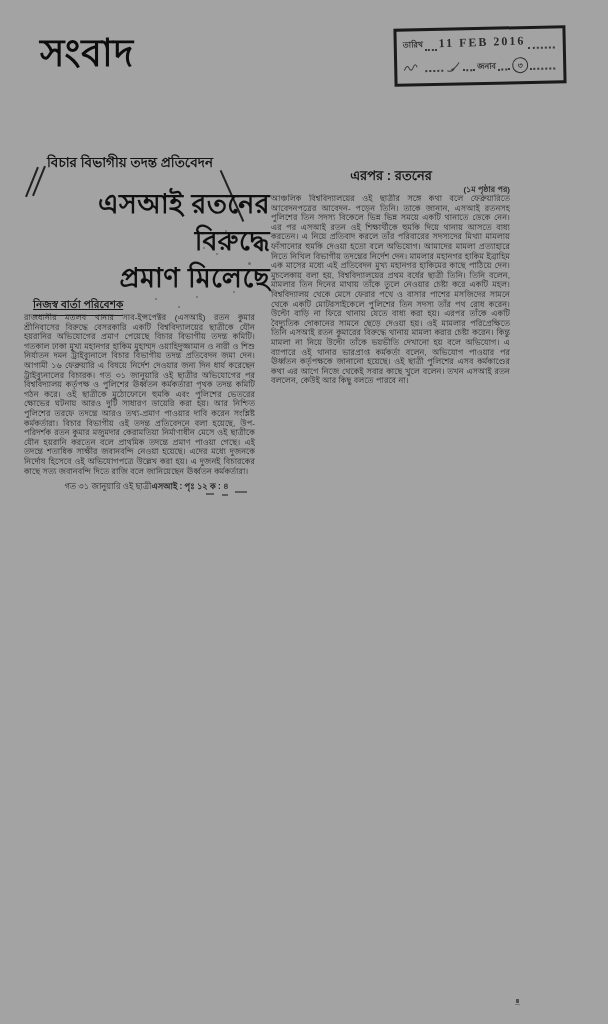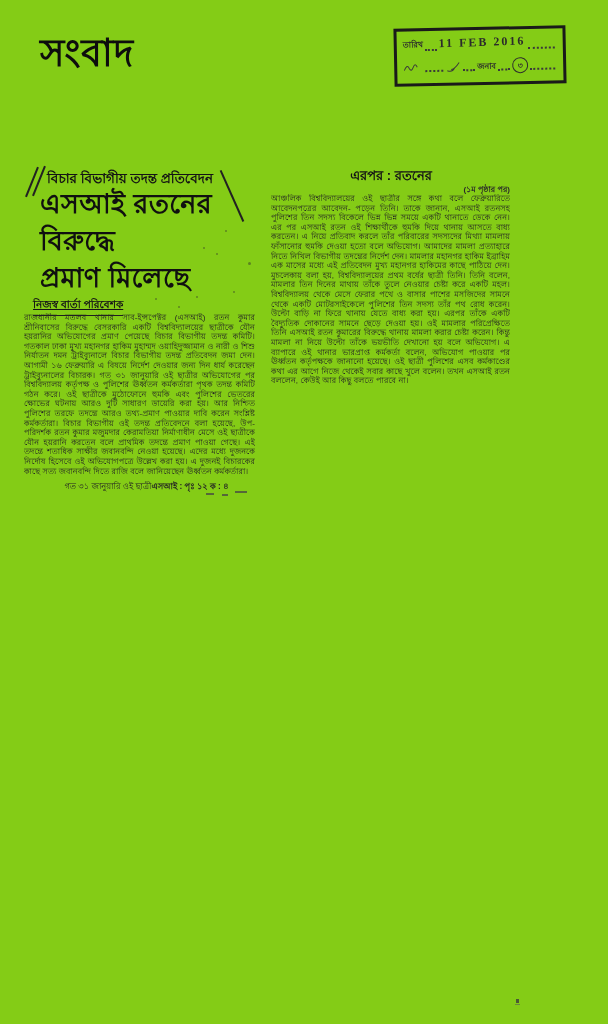--- a/index.html
+++ b/index.html
@@ -1,17 +1,17 @@
 <!DOCTYPE html>
 <html><head>
 <meta charset="utf-8">
 <style>
   html,body{margin:0;padding:0;background:#e8e8e8;}
   .page{
-    position:relative;width:608px;height:1024px;background:#84cc16;
+    position:relative;width:608px;height:1024px;background:#a3a3a3;
     overflow:hidden;font-family:"Liberation Sans",sans-serif;color:#1c1c1c;
     margin:0 auto;
   }
   .masthead{
     position:absolute;left:40px;top:24px;font-size:37px;font-weight:800;
     letter-spacing:1px;color:#0d0d0d;transform:scaleY(1.04);
   }
   
   .stamp{
     position:absolute;left:394px;top:27px;width:172px;height:58px;
@@ -31,24 +31,24 @@
     width:14px;height:14px;border:1.5px solid #2e2e2e;border-radius:50%;
     display:flex;align-items:center;justify-content:center;font-size:8px;
     font-weight:700;color:#2e2e2e;transform:rotate(10deg);flex:0 0 auto;
   }
   
   .slash{position:absolute;width:1.6px;background:#222;}
   .slash.s1{left:31px;top:166px;height:32px;transform:rotate(22deg);}
   .slash.s2{left:38px;top:165px;height:32px;transform:rotate(22deg);}
   .slash.s3{left:231px;top:168px;height:56px;transform:rotate(-24deg);}
   
-  .kicker{position:absolute;left:47px;top:168px;font-size:13.5px;font-weight:700;color:#141414;}
+  .kicker{position:absolute;left:47px;top:152px;font-size:13.5px;font-weight:700;color:#141414;}
   .headline{
     position:absolute;left:40px;top:186px;width:230px;
-    font-size:27px;line-height:37px;font-weight:800;color:#101010;letter-spacing:.4px;
+    font-size:27px;line-height:37px;font-weight:800;color:#101010;letter-spacing:.4px;text-align:right;
   }
   .byline{
     position:absolute;left:33px;top:297px;font-size:10.5px;font-weight:700;
     border-bottom:1.3px solid #1f1f1f;padding-bottom:1px;color:#161616;text-decoration:underline;
   }
   .newsprint{
     font-size:8px;line-height:9.6px;text-align:justify;color:#242424;
     overflow:hidden;font-weight:500;letter-spacing:.1px;filter:blur(.2px);
   }
   .body-left{position:absolute;left:24px;top:313px;width:231px;height:165px;}

